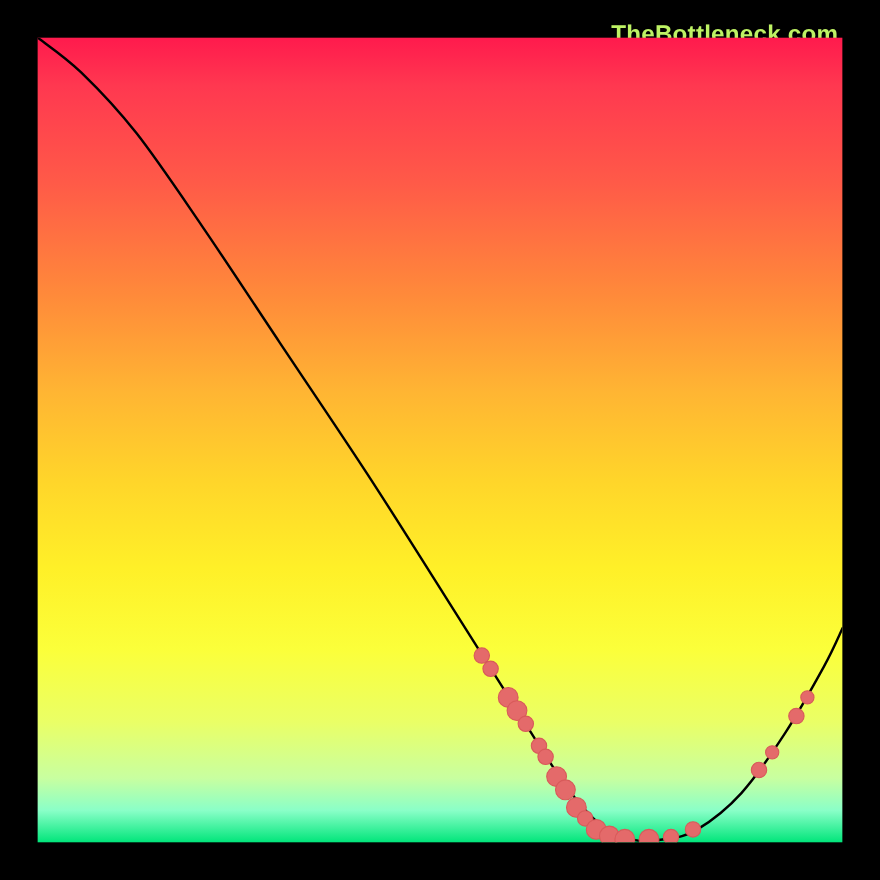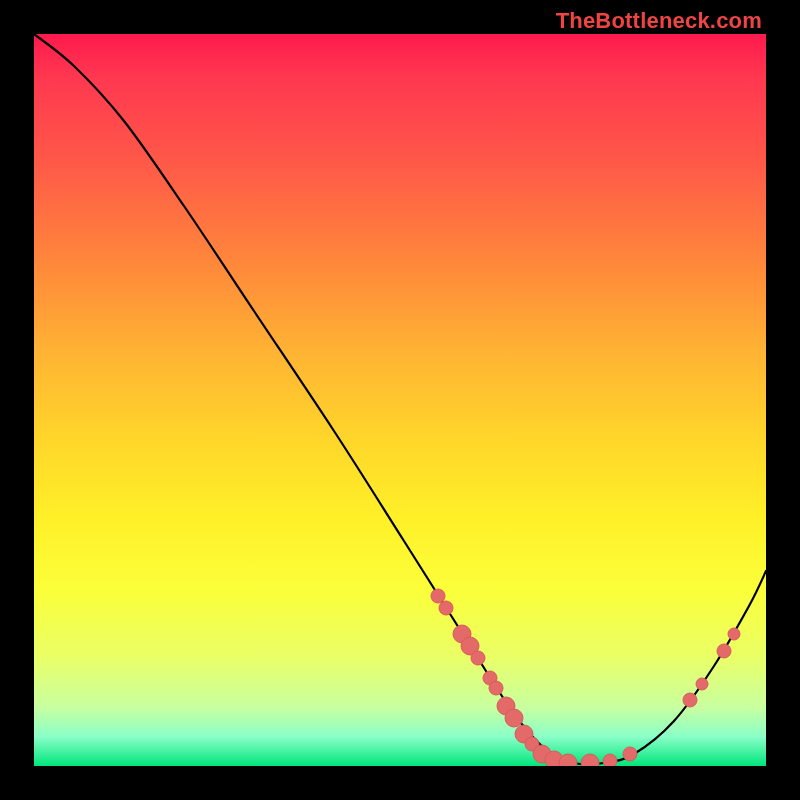--- a/index.html
+++ b/index.html
@@ -27,23 +27,23 @@
       #ffd52a 55%,
       #fff028 66%,
       #fbff3a 76%,
       #eaff66 85%,
       #c8ffa0 92%,
       #8affc8 96%,
       #00e57a 100%);
   }
   .watermark {
     position: absolute;
-    top: 10px; right: 38px;
+    top: 20px; right: 38px;
     font: 600 22px/1 Arial, Helvetica, sans-serif;
-    color: #ef4444;
+    color: #bef264;
     letter-spacing: 0.2px;
     user-select: none;
   }
   svg.curve {
     position: absolute;
     left: 0; top: 0;
     width: 100%; height: 100%;
   }
   .pt {
     fill: #e46a6a;

